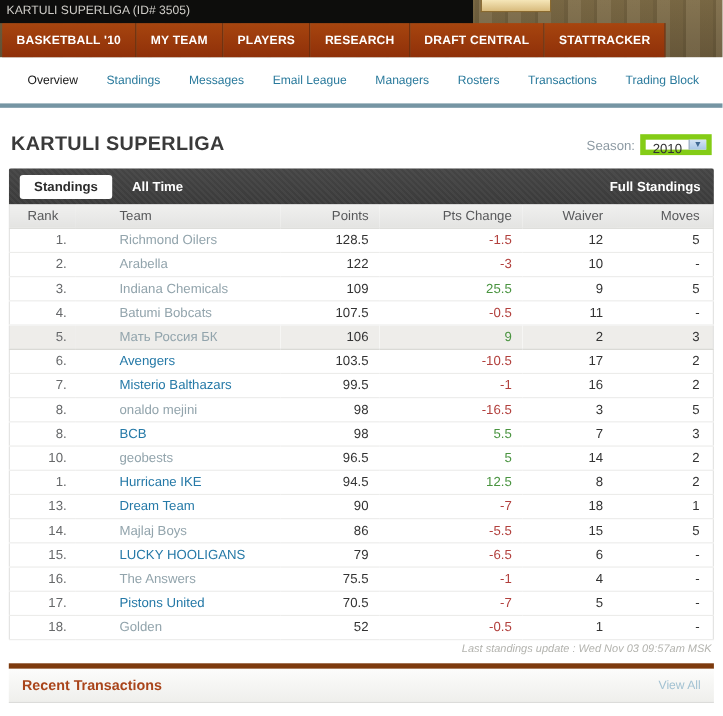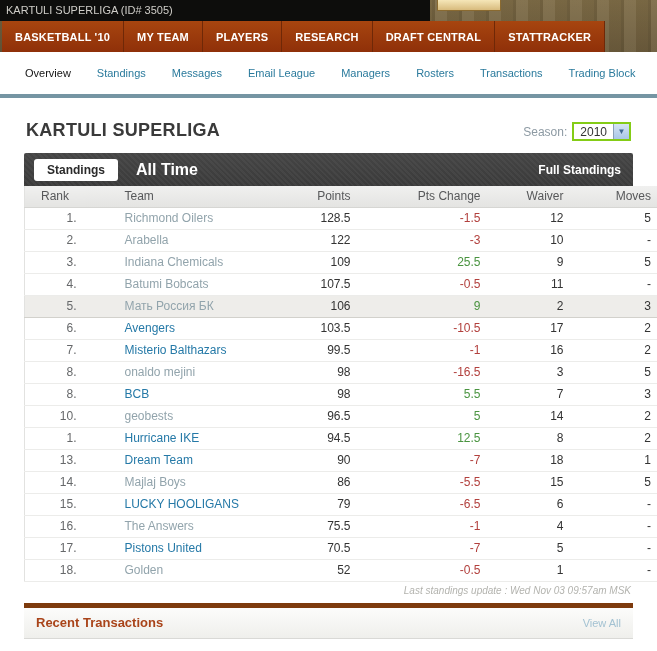--- a/index.html
+++ b/index.html
@@ -25,41 +25,41 @@
     color:#fff; font-size:11px; font-weight:bold; letter-spacing:.2px; cursor:pointer; white-space:nowrap; }
   .tab.active { background:#fffef9; color:#232323; }
 
   
   .subnav { height:42px; background:#fff; display:flex; align-items:center; padding-left:12px; }
   .subnav-item { font-size:11px; color:#2a7a9c; padding:0 13px; cursor:pointer; white-space:nowrap; }
   .subnav-item.active { color:#141414; cursor:default; }
   .subnav-rule { height:4px; background:#7595a3; }
 
   
-  .content { padding:0 24px; }
+  .content { padding:0 8px; }
   .page-head { display:flex; align-items:flex-end; justify-content:space-between;
     padding:22px 2px 0 2px; }
   .page-title { font-size:18px; font-weight:bold; color:#3a3a3a; letter-spacing:.3px; }
   .season { display:flex; align-items:center; gap:5px; }
   .season-label { font-size:12px; color:#8d9aa3; }
-  .select { display:flex; align-items:stretch; border:2px solid #84cc16; background:#fff;
+  .select { display:flex; align-items:stretch; border:5px solid #84cc16; background:#fff;
     height:19px; cursor:pointer; }
   .select-value { font-size:12px; color:#333; padding:0 6px; line-height:17px; min-width:34px; }
   .select-arrow { width:16px; background:linear-gradient(#d5e4f4,#a9c7e7);
     border-left:1px solid #8aa0b8; display:flex; align-items:center; justify-content:center;
     color:#3f6893; font-size:8px; }
 
   
   .sbar { margin-top:12px; height:33px; border-radius:2px 2px 0 0;
     background-image: repeating-linear-gradient(45deg, rgba(255,255,255,.04) 0 2px, rgba(0,0,0,0) 2px 4px),
       linear-gradient(#454545,#3a3a3a);
     display:flex; align-items:center; }
   .pill { margin-left:10px; background:#fff; border-radius:3px; padding:4px 13px;
     font-size:12px; font-weight:bold; color:#2b2b2b; cursor:default; }
-  .sbar-link { margin-left:18px; color:#fff; font-size:16px; font-weight:bold; cursor:pointer; }
+  .sbar-link { margin-left:18px; color:#fff; font-size:12px; font-weight:bold; cursor:pointer; }
   .sbar-right { margin-left:auto; margin-right:12px; color:#fff; font-size:12px; font-weight:bold; cursor:pointer; }
 
   table { width:100%; border-collapse:collapse; border:1px solid #e2e2e0; border-top:none; table-layout:fixed; }
   thead th { background:linear-gradient(#f0f0ef,#e4e4e2); font-weight:normal; color:#57585a;
     height:21px; font-size:12px; border-bottom:1px solid #d6d6d3; }
   td { height:22px; font-size:12px; border-bottom:1px solid #ececea; color:#333; white-space:nowrap; overflow:hidden; }
   .h-rank  { width:60px;  text-align:left;  padding-left:16px; }
   .h-team  { width:186px; text-align:left;  padding-left:40px; }
   .h-points{ width:90px;  text-align:right; padding-right:10px; }
   .h-chg   { width:130px; text-align:right; padding-right:10px; }

